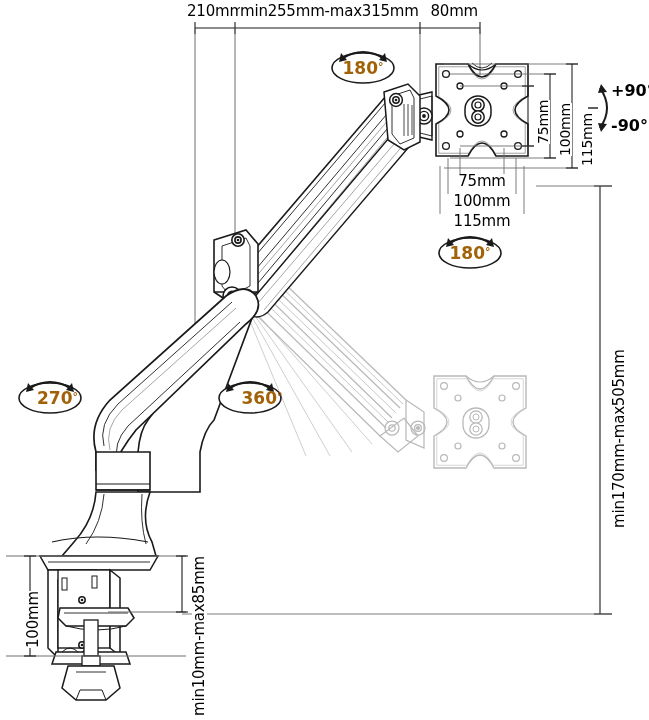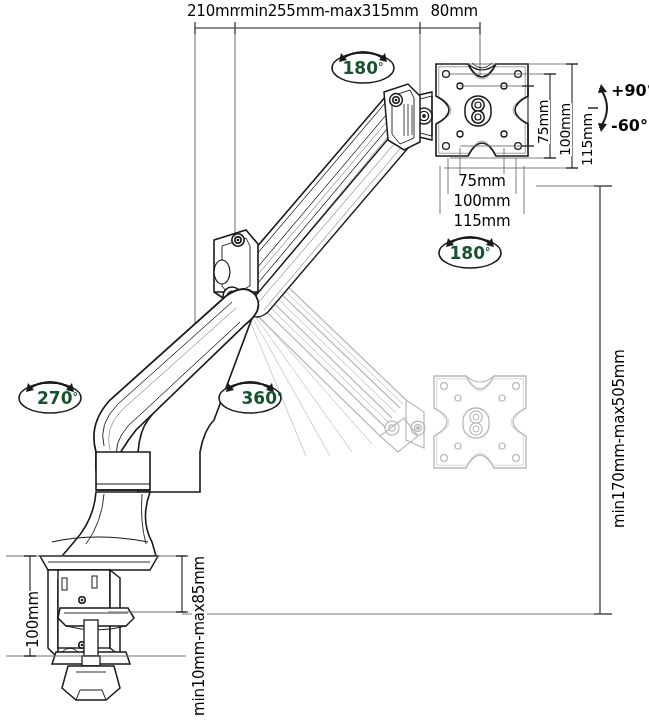--- a/index.html
+++ b/index.html
@@ -25,21 +25,21 @@
   .dimlabel.small{font-size:14px;}
   .vert{
     transform-origin:0 0;
     transform:rotate(-90deg);
   }
   .rotlabel{
     position:absolute;
     font-family:"DejaVu Sans","Liberation Sans",sans-serif;
     font-size:17px;
     font-weight:600;
-    color:#14532d;
+    color:#a16207;
     white-space:nowrap;
     line-height:1;
   }
   .tiltlabel{
     position:absolute;
     font-family:"DejaVu Sans","Liberation Sans",sans-serif;
     font-size:16px;
     font-weight:700;
     color:#000;
     white-space:nowrap;
@@ -453,15 +453,15 @@
   <div class="rotlabel" style="left:332px;top:60px;width:62px;text-align:center;"><span>180</span><span class="deg">°</span></div>
 
   <div class="rotlabel" style="left:439px;top:245px;width:62px;text-align:center;"><span>180</span><span class="deg">°</span></div>
 
   <div class="rotlabel" style="left:19px;top:390px;width:77px;text-align:center;"><span>270</span><span class="deg">°</span></div>
 
   <div class="rotlabel" style="left:219px;top:390px;width:86px;text-align:center;"><span>360</span><span class="deg">°</span></div>
 
   <div class="tiltlabel" style="left:611px;top:83px;">+90°</div>
 
-  <div class="tiltlabel" style="left:611px;top:118px;">-60°</div>
+  <div class="tiltlabel" style="left:611px;top:118px;">-90°</div>
 
 </div>
 
 </body></html>

